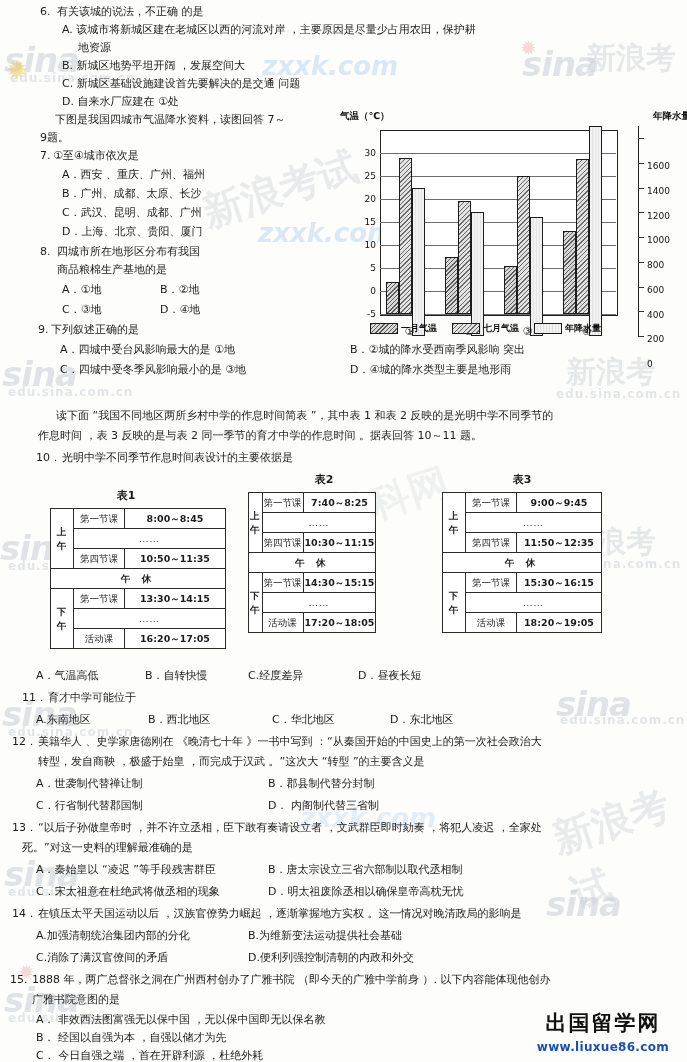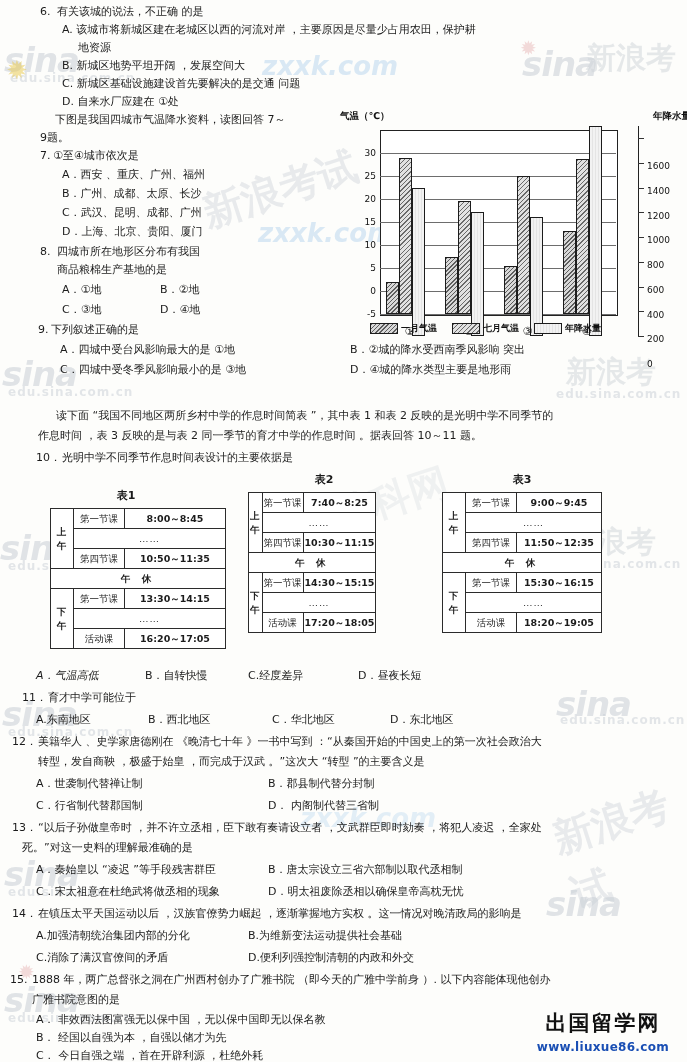--- a/index.html
+++ b/index.html
@@ -314,21 +314,21 @@
             </tr>
             <tr>
               <td class="per">活动课</td>
               <td class="tm">18:20～19:05</td>
             </tr>
           </tbody>
         </table>
     </div>
   </div>
 
-  <div class="qrow" style="left:36px;top:668px;font-style:italic;">A．气温高低</div>
+  <div class="qrow" style="left:36px;top:668px;">A．气温高低</div>
   <div class="qrow" style="left:145px;top:668px;">B．自转快慢</div>
   <div class="qrow" style="left:248px;top:668px;">C.经度差异</div>
   <div class="qrow" style="left:358px;top:668px;">D．昼夜长短</div>
 
   <div class="qrow" style="left:22px;top:690px;">11．</div>
   <div class="qrow" style="left:48px;top:690px;">育才中学可能位于</div>
   <div class="qrow" style="left:36px;top:712px;">A.东南地区</div>
   <div class="qrow" style="left:148px;top:712px;">B．西北地区</div>
   <div class="qrow" style="left:272px;top:712px;">C．华北地区</div>
   <div class="qrow" style="left:390px;top:712px;">D．东北地区</div>

